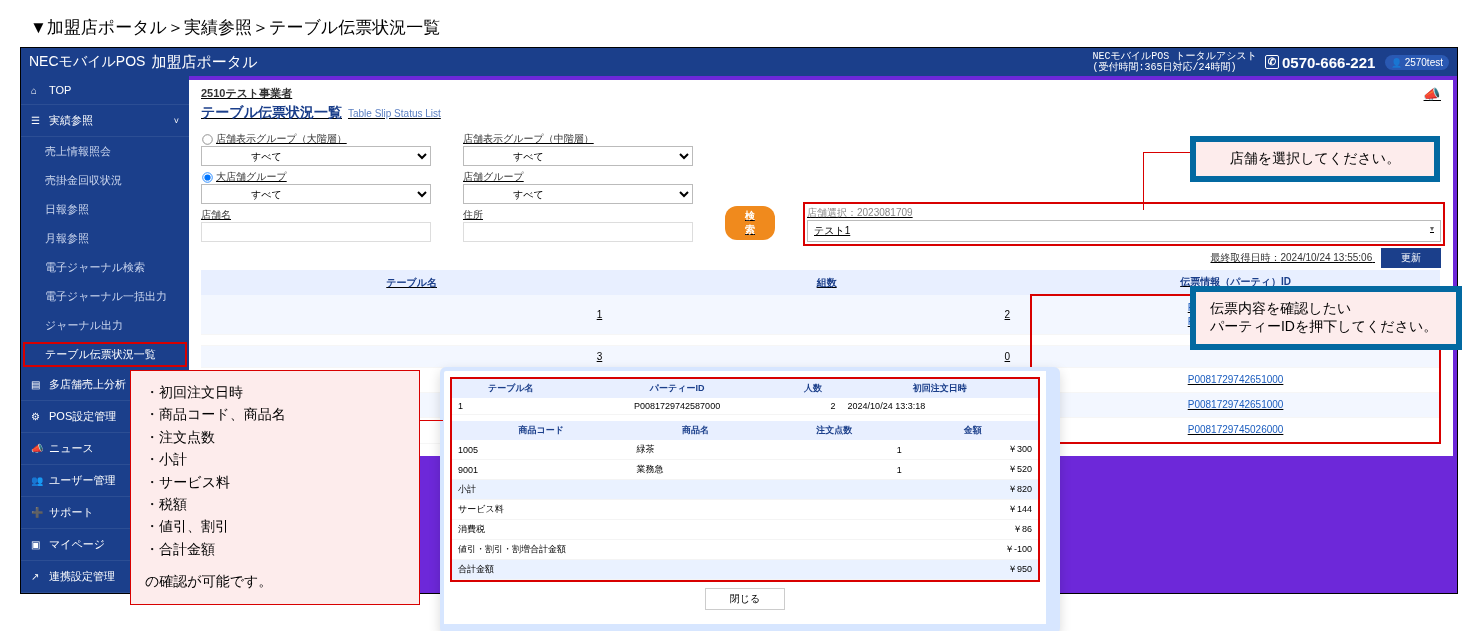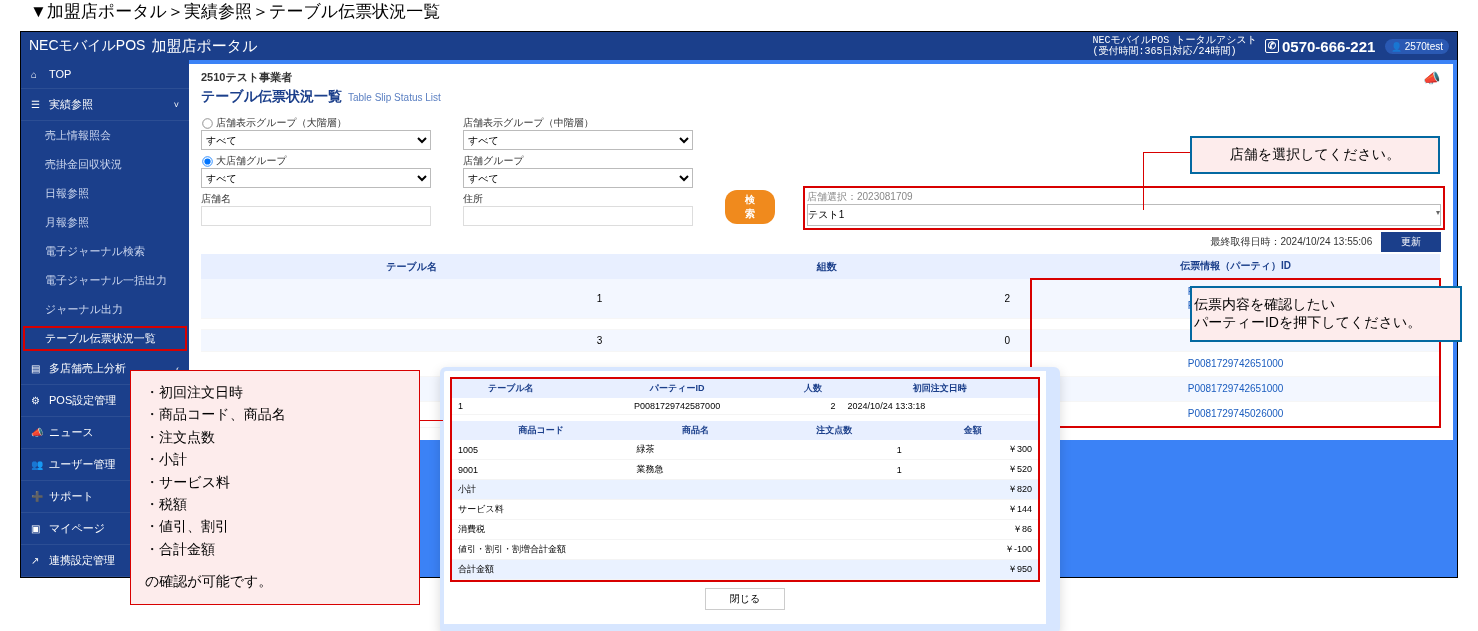--- a/index.html
+++ b/index.html
@@ -1,63 +1,63 @@
 <!DOCTYPE html>
 <html><head>
 <meta charset="utf-8">
 <style>
 * { box-sizing: border-box; margin: 0; padding: 0; }
 body { font-family: "Meiryo", "Hiragino Sans", sans-serif; font-size: 11px; background: #fff; width: 1478px; }
-.breadcrumb-line { font-size: 17px; padding: 0 30px 8px; font-weight: 500; }
+.breadcrumb-line { font-size: 17px; padding: 16px 30px 8px; font-weight: 500; }
 .app-wrap { position: relative; margin: 0 20px; border: 1px solid #000; background: #fff; }
 .app-header { background: #1b3f8b; color: #fff; display: flex; align-items: center; height: 28px; padding: 0 8px; }
 .brand { font-size: 14px; font-weight: normal; }
 .sub-brand { font-size: 15px; margin-left: 6px; }
 .header-spacer { flex: 1; }
 .assist-box { font-size: 10px; line-height: 1.1; font-family: Liberation Mono, monospace; }
 .tel { font-size: 15px; font-weight: bold; margin-left: 8px; display: flex; align-items: center; }
 .tel-icon { display:inline-block; width:14px; height:14px; border:1px solid #fff; border-radius:2px; margin-right:3px; font-size:10px; text-align:center; line-height:12px;}
 .account { background:#2a59b3; font-size:10px; padding:2px 6px; border-radius:10px; margin-left:10px; display:flex; align-items:center; }
 .account-icon::before{content:"👤"; font-size:9px; margin-right:2px;}
 .app-body { display:flex; }
 .sidebar { width:168px; background:#1b3f8b; color:#fff; font-size:11px; flex-shrink:0; min-height:480px;}
 .side-item { padding:8px 10px; border-bottom:1px solid rgba(255,255,255,0.08); display:flex; align-items:center; cursor:pointer; }
 .side-item .i { width:14px; margin-right:4px; font-size:10px; }
 .side-item .exp { margin-left:auto; font-size:9px; }
 .side-sub { padding:7px 10px 7px 24px; font-size:11px; color:#cbd6ee; cursor:pointer; }
 .side-sub.active { outline:2px solid #d80000; outline-offset:-4px; color:#fff;}
-.content { flex:1; background:#3b82f6; position:relative; }
+.content { flex:1; background:#6d28d9; position:relative;text-decoration:underline; }
 .content-inner { background:#fff; margin:4px 4px 4px 0; padding:6px 12px 12px; position:relative; }
 .company-line { font-size:11px; font-weight:bold; color:#333; display:flex; }
 .megaphone { margin-left:auto; color:#1b5dbf; font-size:14px; }
 .page-title { font-size:14px; font-weight:bold; color:#1b3f8b; margin:2px 0 6px; }
 .page-title-en { font-size:10px; color:#5a7fc2; font-weight:normal; margin-left:6px;}
 .filters { display:flex; gap:32px; }
 .fcol { flex:0 0 230px; }
 .fcol-wide { flex:1; }
 .flabel { font-size:10px; color:#333; margin-top:4px; display:flex; align-items:center;}
 .flabel input[type=radio]{margin-right:2px; transform:scale(0.8);}
-select.fsel { width:100%; font-size:10px; height:20px; border:1px solid #bbb; background:#fff;}
+select.fsel { width:100%; font-size:10px; height:20px; border:1px solid #bbb; background:#fff;padding-left:45px;}
 .finput { width:100%; height:20px; border:1px solid #ddd; font-size:10px; padding:0 4px;}
 .store-label{font-size:10px; color:#888;}
-.store-select{border:1px solid #bbb; font-size:10px; padding:3px 0; display:flex; background:#fff;}
+.store-select{border:1px solid #bbb; font-size:10px; padding:3px 6px; display:flex; background:#fff;}
 .store-select .v{flex:1;}
 .store-select .chev{font-size:8px; color:#666;}
 .search-btn { background:#f08a1d; color:#fff; border:none; border-radius:12px; font-size:10px; padding:3px 18px; cursor:pointer; font-weight:bold;}
 .update-row { text-align:right; font-size:10px; color:#333; margin:6px 0 2px; }
 .update-btn { background:#1b3f8b; color:#fff; border:none; font-size:10px; padding:3px 20px; margin-left:6px; cursor:pointer;}
 .list-table{width:100%; border-collapse:collapse; font-size:10px;}
 .list-table th{background:#e8efff; color:#1b3f8b; font-weight:bold; padding:5px 6px; text-align:center;}
 .list-table td{padding:5px 8px; border-bottom:1px solid #f6f6f6;}
 .list-table td.tn{text-align:right; padding-right:20px;}
 .list-table td.cn{text-align:right; padding-right:20px;}
 .list-table td.ids{text-align:center;}
 .pid-link{color:#1b5dbf; cursor:pointer; display:block; line-height:1.4;}
 
-.callout{position:absolute; background:#fdecec; border:2px solid #0369a1; padding:8px 2px; font-size:14px; z-index:20;}
+.callout{position:absolute; background:#fdecec; border:6px solid #0369a1; padding:8px 14px; font-size:14px; z-index:20;}
 .callout-store{top:136px; left:1190px; width:250px; text-align:center;}
 .callout-id{top:286px; left:1190px; width:272px;}
 .callout-detail{position:absolute; top:370px; left:130px; width:290px; height:235px; background:#fdecec; border:1px solid #d80000; padding:10px 14px; font-size:14px; line-height:1.6; z-index:20;}
 .conn-store{position:absolute; border-top:1px solid #d80000; top:152px; left:1143px; width:48px; height:1px; z-index:19;}
 .conn-store-v{position:absolute; border-left:1px solid #d80000; top:152px; left:1143px; width:1px; height:58px; z-index:19;}
 .conn-detail{position:absolute; border-top:1px solid #d80000; top:420px; left:418px; width:25px; z-index:19;}
 
 .popup{position:absolute; top:367px; left:440px; width:620px; background:#fff; border-radius:6px; box-shadow:0 4px 12px rgba(0,0,0,0.15); padding:6px; z-index:15; border-top:4px solid #d7e6ff; border-right:14px solid #d7e6ff; border-bottom:10px solid #d7e6ff; border-left:4px solid #d7e6ff;}
 .popup-box{border:2px solid #d80000; padding:0;}
 .ptable{width:100%; border-collapse:collapse; font-size:9px;}

